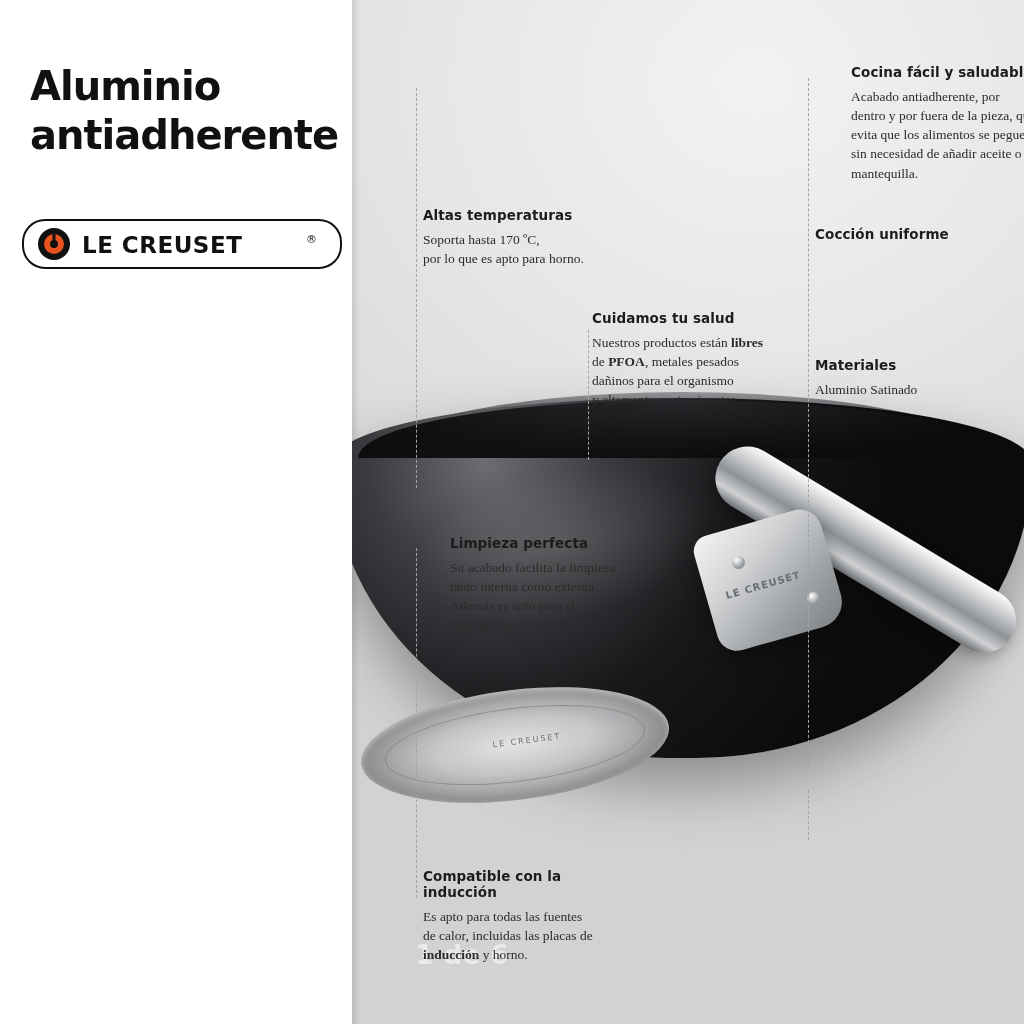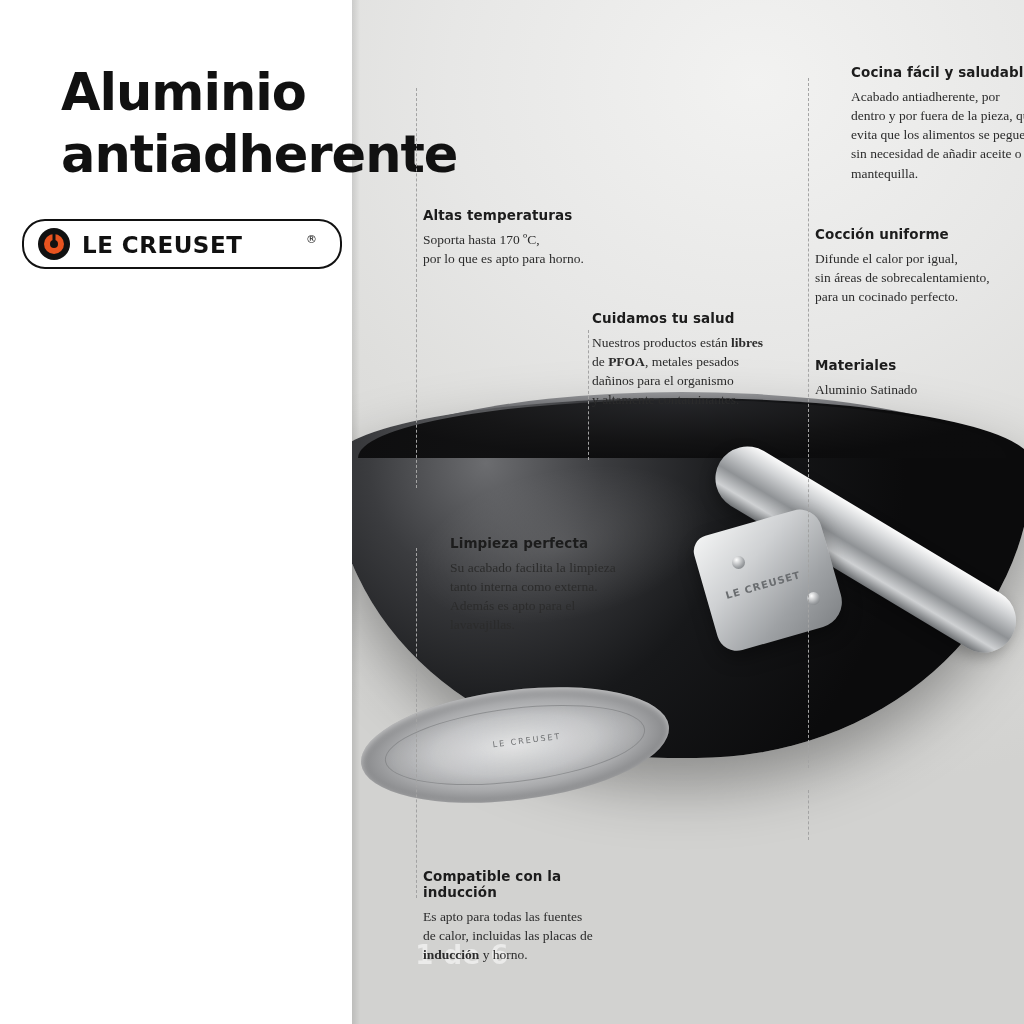--- a/index.html
+++ b/index.html
@@ -25,27 +25,26 @@
     background: #ffffff;
     z-index: 5;
   }
   .title {
     position: absolute;
     left: 30px;
     top: 62px;
     width: 400px;
     font-family: "DejaVu Sans", sans-serif;
     font-weight: 700;
-    font-size: 51px;
+    font-size: 40px;
     line-height: 1.22;
     letter-spacing: -1px;
     color: #111111;
     z-index: 8;
     white-space: pre-line;
-    margin-left: 31px;
   }
   .logo-box {
     position: absolute;
     left: 22px;
     top: 219px;
     width: 316px;
     height: 46px;
     border: 2px solid #111111;
     border-radius: 23px;
     background: #ffffff;
@@ -357,23 +356,20 @@
     <h3>Cocina fácil y saludable</h3>
     <p>Acabado antiadherente, por
 dentro y por fuera de la pieza, que
 evita que los alimentos se peguen,
 sin necesidad de añadir aceite o
 mantequilla.</p>
   </div>
 
   <div class="callout" style="left:815px; top:226px; width:196px;">
     <h3>Cocción uniforme</h3>
-    <p>Difunde el calor por igual,
-sin áreas de sobrecalentamiento,
-para un cocinado perfecto.</p>
   </div>
 
   <div class="callout" style="left:815px; top:357px; width:196px;">
     <h3>Materiales</h3>
     <p>Aluminio Satinado</p>
   </div>
 
 
 </div>
 

